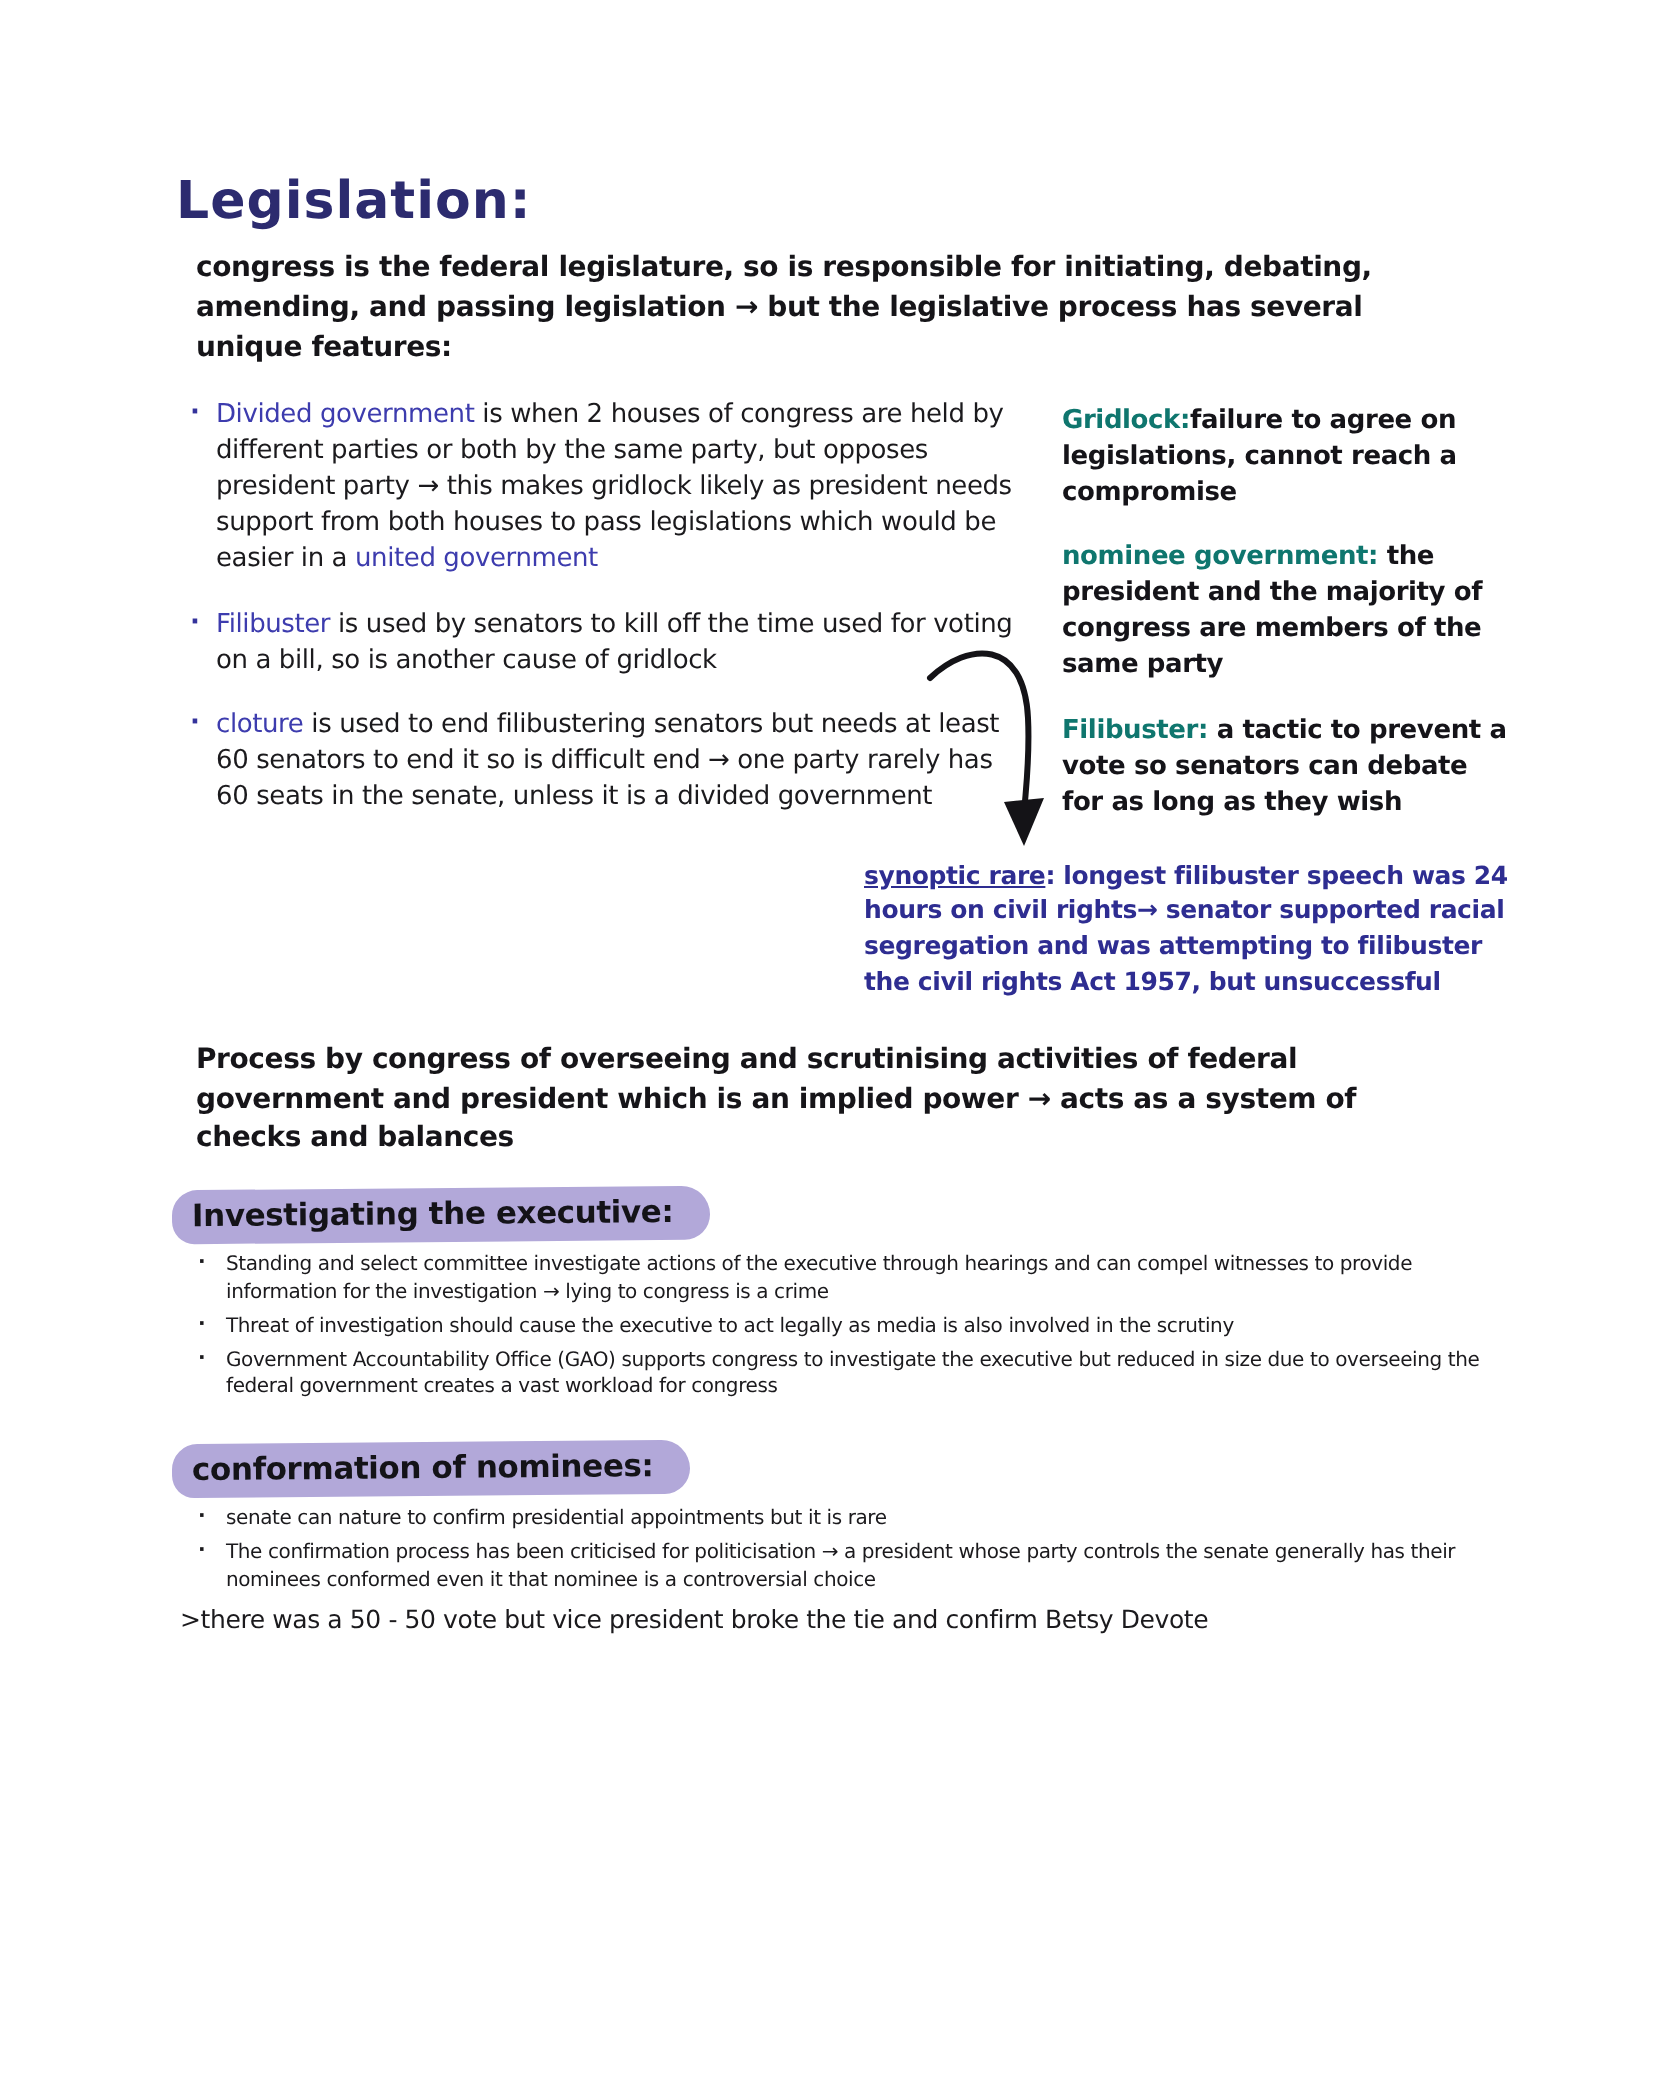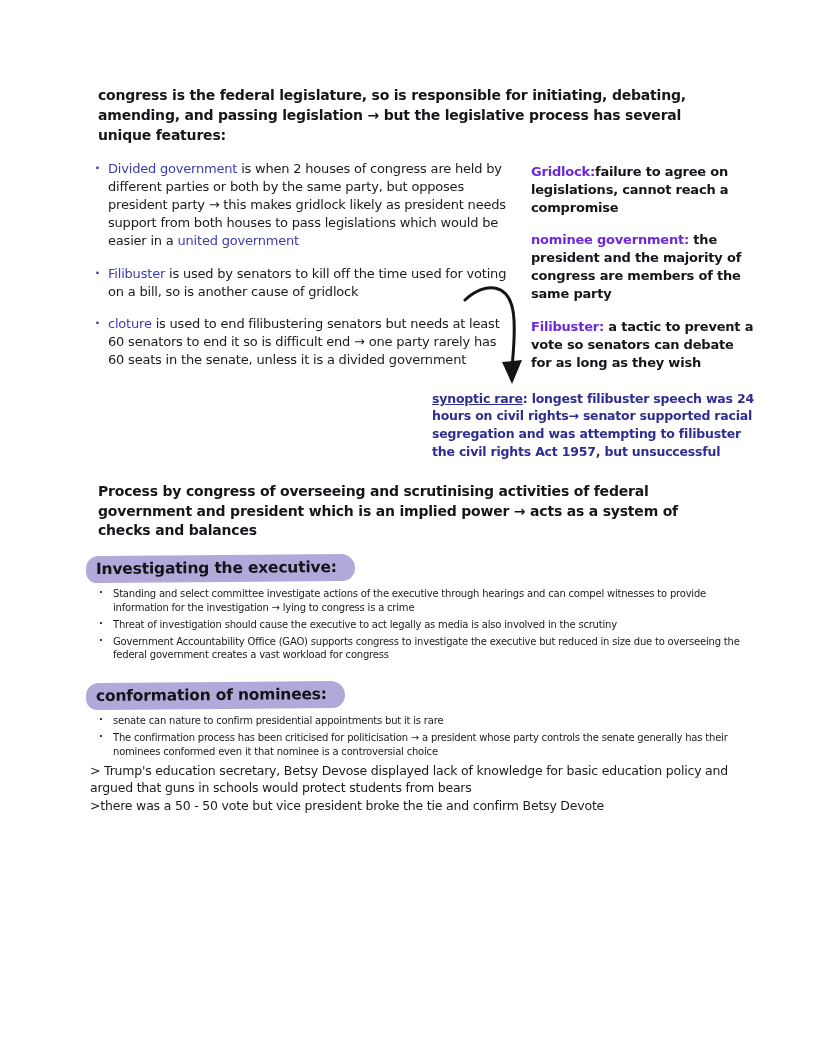--- a/index.html
+++ b/index.html
@@ -67,21 +67,21 @@
     width:224px;
   }
   .defs p{
     margin:0 0 15px 0;
     font-size:13px;
     font-weight:bold;
     letter-spacing:-0.2px;
     line-height:1.38;
     color:#151419;
   }
-  .defs .def-term{ color:#6d28d9; }
+  .defs .def-term{ color:#0f766e; }
   .curved-arrow{
     position:absolute;
     left:368px; top:118px;
     width:84px; height:110px;
   }
   .synoptic{
     position:absolute;
     left:338px; top:230px;
     width:326px;
     font-size:12.5px;
@@ -136,20 +136,21 @@
     line-height:1.4;
     color:#1b1a1d;
   }
   .section-gap{ height:17px; }
 </style>
 </head>
 <body>
 
 <div class="page">
 
+  <h1 class="section-title">Legislation:</h1>
   <p class="intro">congress is the federal legislature, so is responsible for initiating, debating, amending, and passing legislation → but the legislative process has several unique features:</p>
 
   <div class="leg-columns">
     <ul class="bullets">
         <li><span class="term">Divided government</span><span> is when 2 houses of congress are held by different parties or both by the same party, but opposes president party → this makes gridlock likely as president needs support from both houses to pass legislations which would be easier in a </span><span class="term">united government</span></li>
         <li><span class="term">Filibuster</span><span> is used by senators to kill off the time used for voting on a bill, so is another cause of gridlock</span></li>
         <li><span class="term">cloture</span><span> is used to end filibustering senators but needs at least 60 senators to end it so is difficult end → one party rarely has 60 seats in the senate, unless it is a divided government</span></li>
       </ul>
 
     <div class="defs">
@@ -182,18 +183,17 @@
 
   <div class="section-gap"></div>
 
   <div class="ov-section">
     <div class="hl-heading">conformation of nominees:</div>
     <ul class="plain-bullets">
         <li>senate can nature to confirm presidential appointments but it is rare</li>
         <li>The confirmation process has been criticised for politicisation → a president whose party controls the senate generally has their nominees conformed even it that nominee is a controversial choice</li>
       </ul>
     <div class="notes">
-        <p>&gt; Trump's education secretary, Betsy Devose displayed lack of knowledge for basic education policy and argued that guns in schools would protect students from bears</p>
         <p>&gt;there was a 50 - 50 vote but vice president broke the tie and confirm Betsy Devote</p>
       </div>
   </div>
 
 </div>
 
 </body></html>

